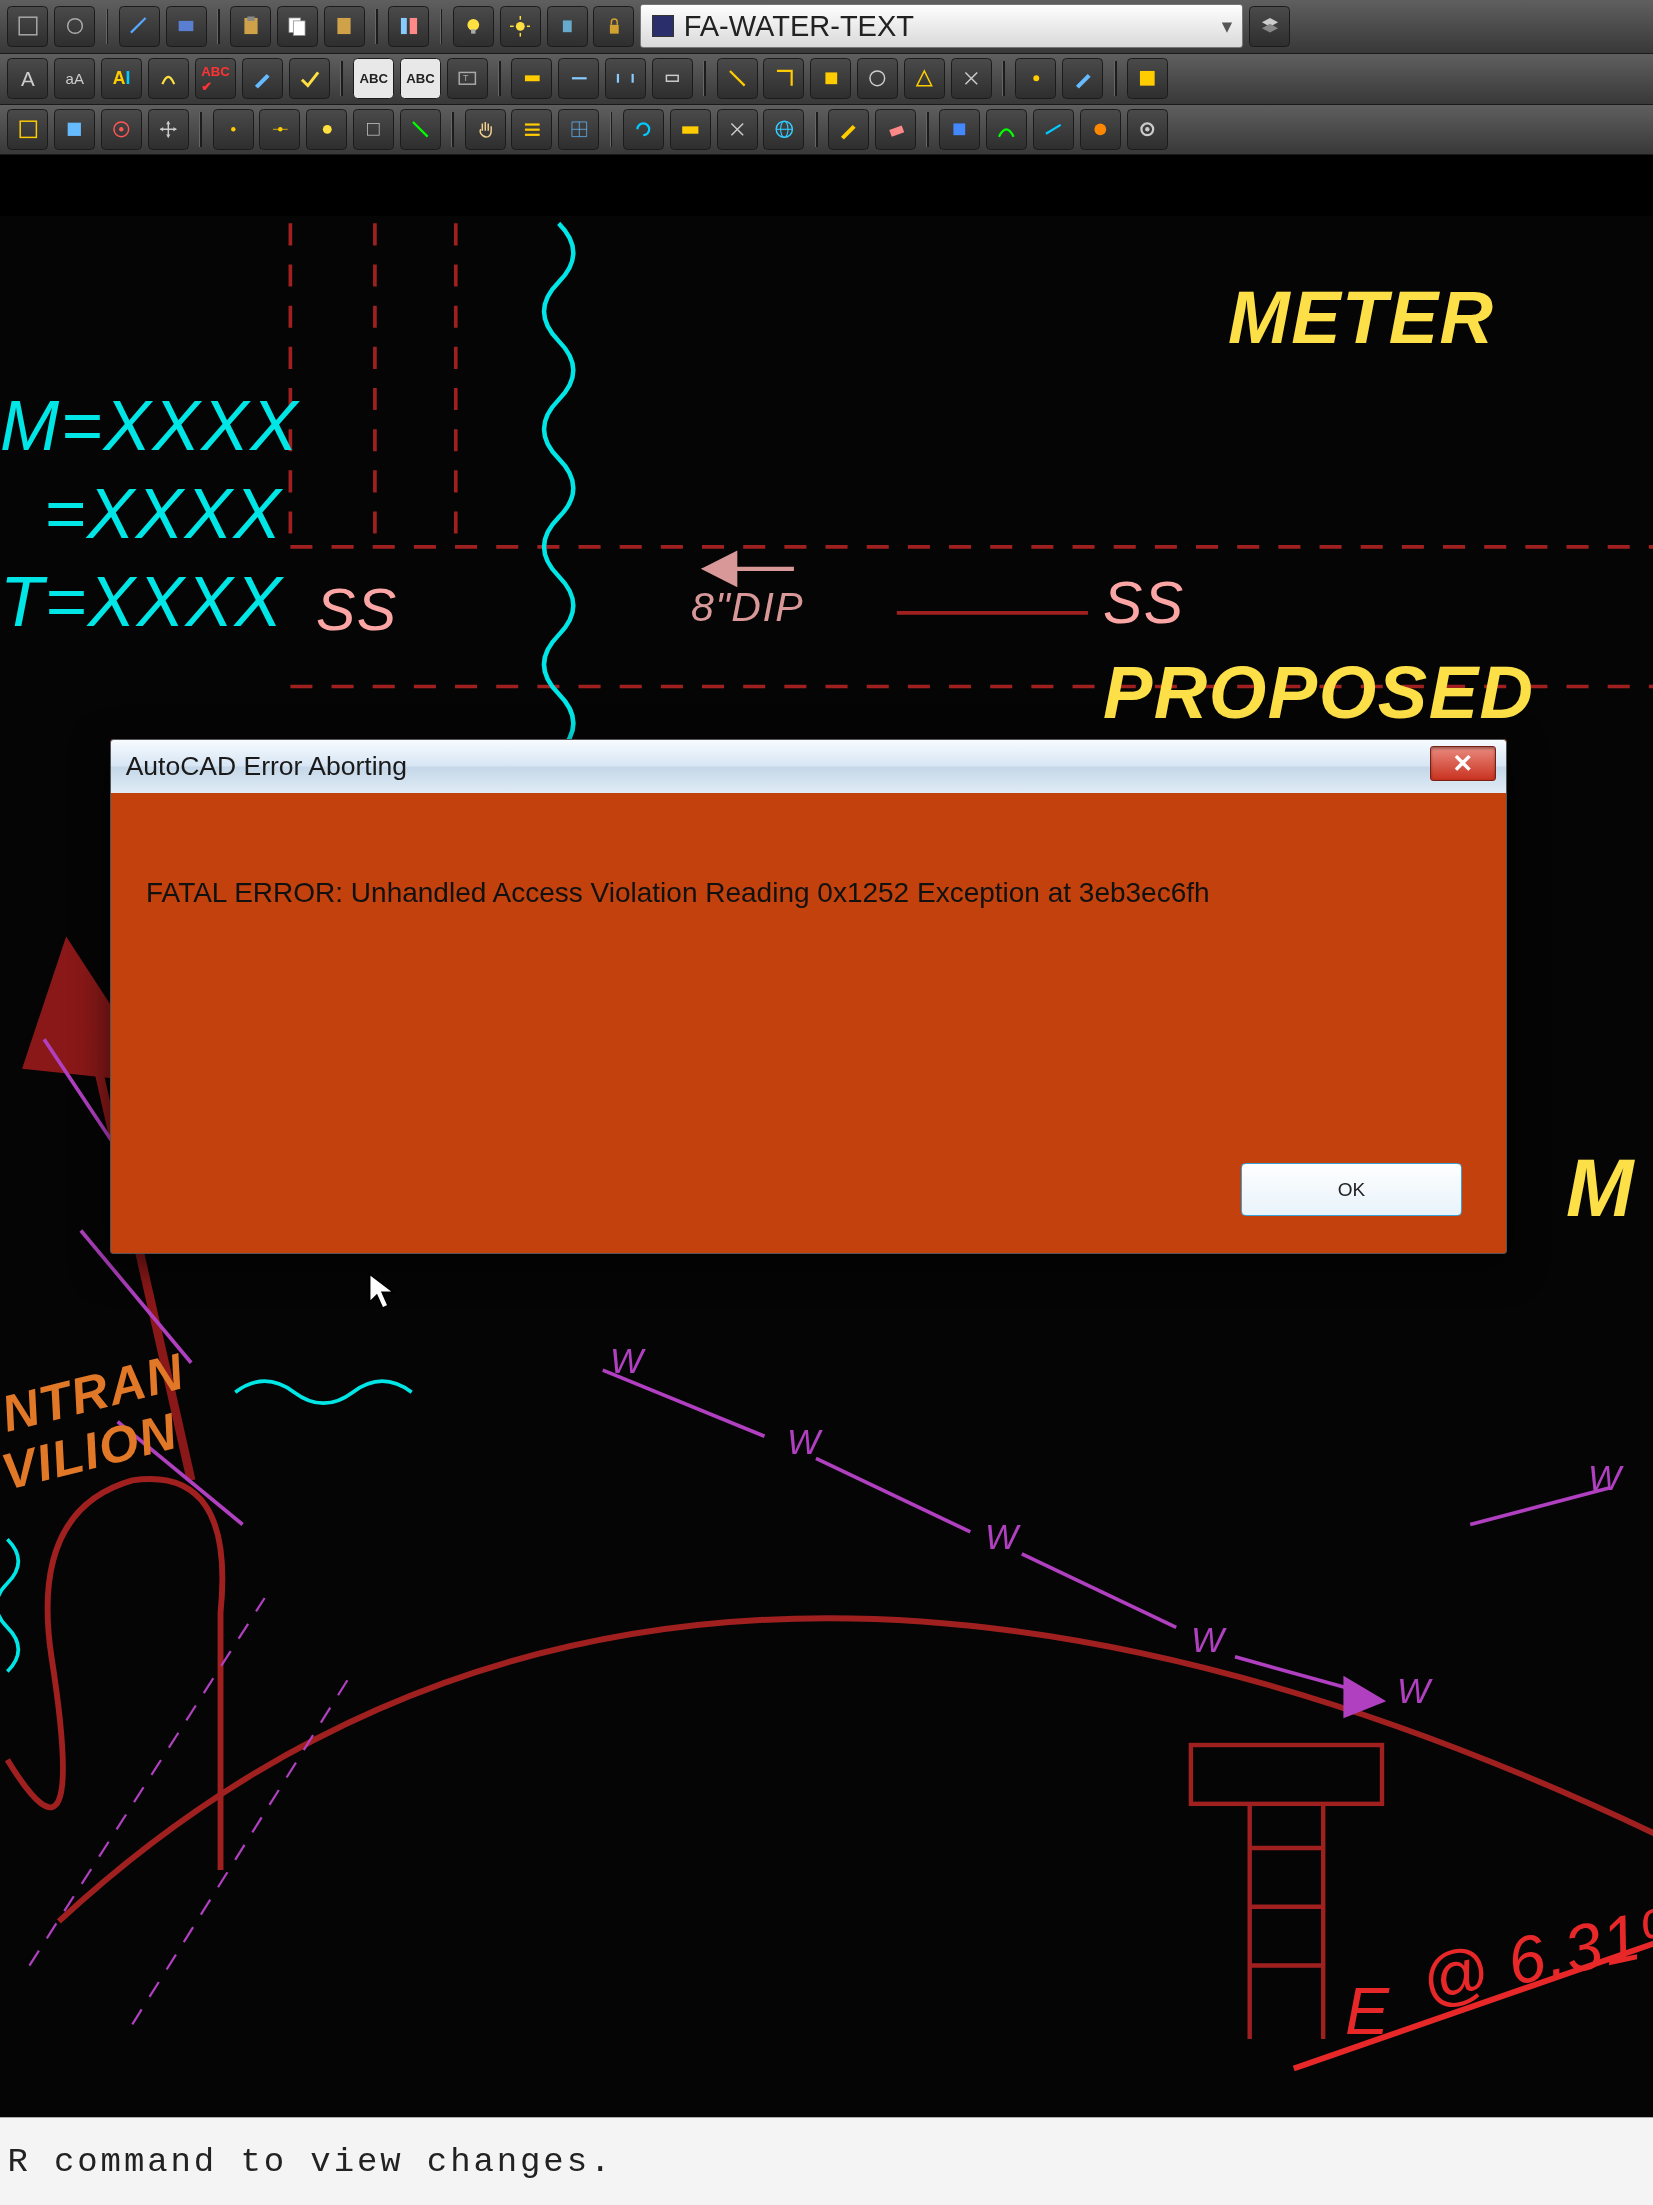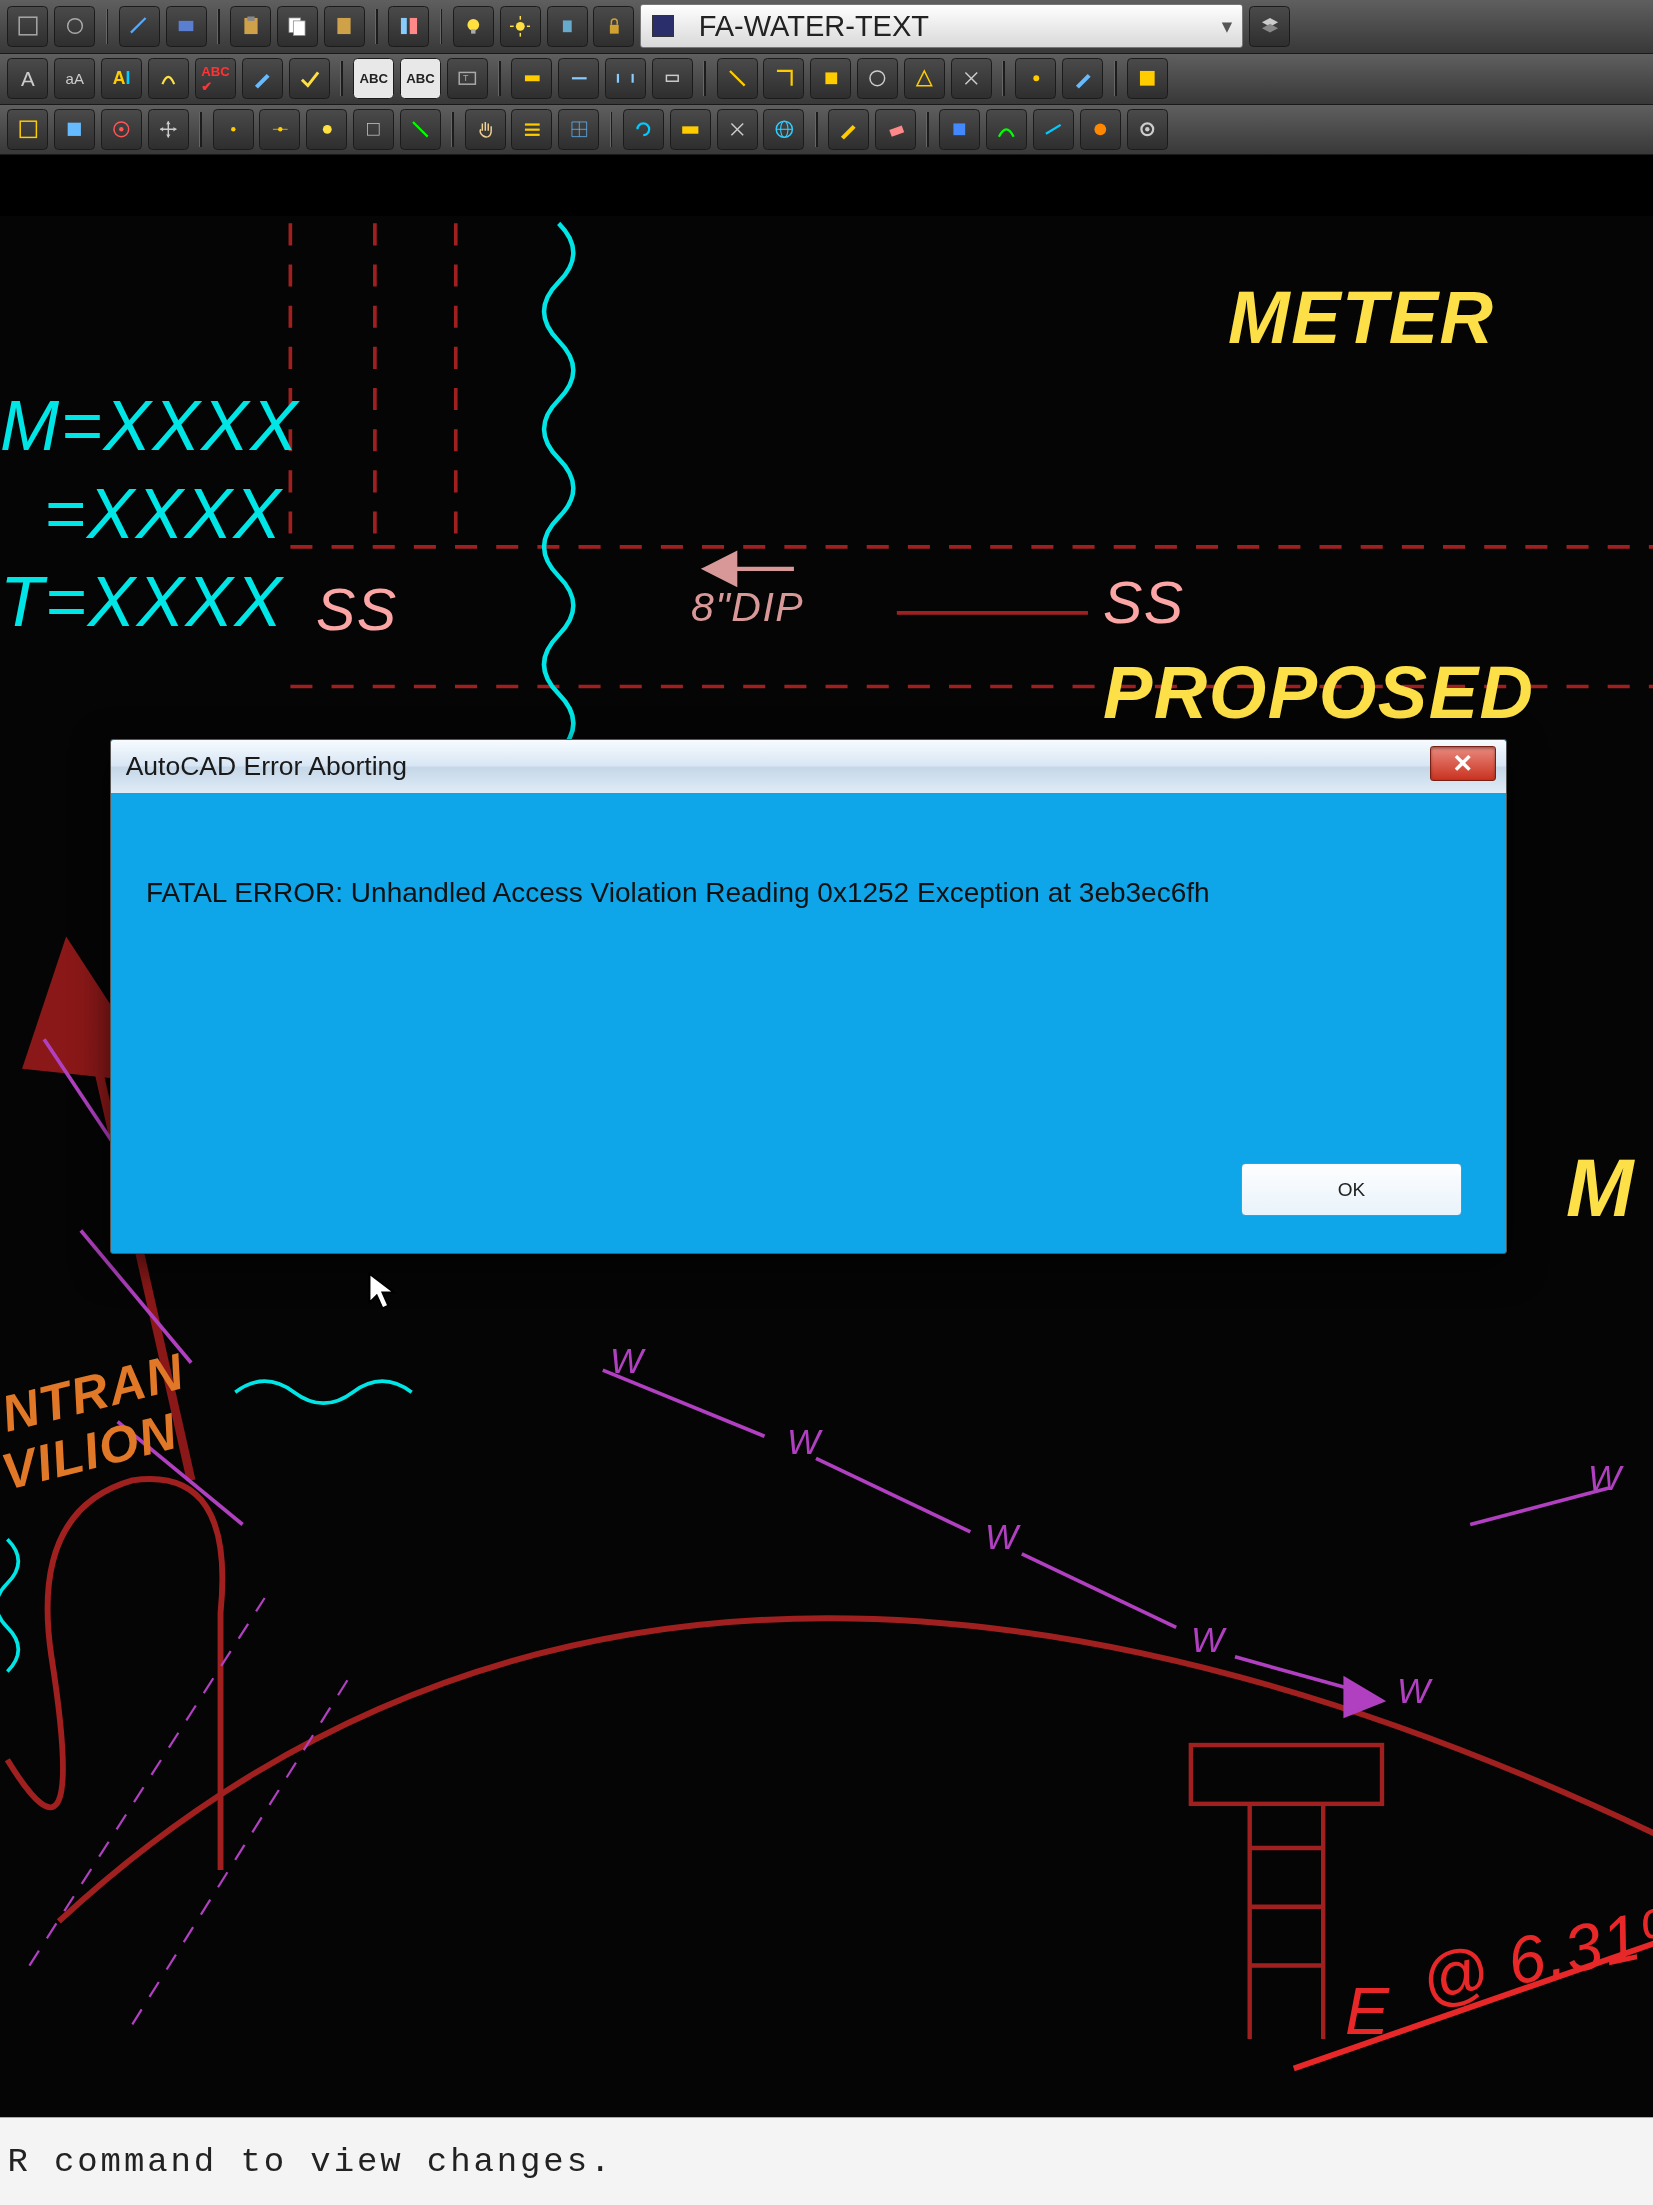--- a/index.html
+++ b/index.html
@@ -4,41 +4,41 @@
 <style>
   * { box-sizing: border-box; margin: 0; padding: 0; }
   html, body { width: 1654px; height: 2205px; overflow: hidden; font-family: "Segoe UI", Tahoma, sans-serif; }
   body { background: #000; position: relative; }
 
   
   .toolbar { display: flex; align-items: center; gap: 5.9px; padding: 4.4px 7.4px; background: linear-gradient(#5f5f5f,#383838); border-bottom: 1.5px solid #1a1a1a; }
   .tb-btn { width: 41px; height: 41px; background: linear-gradient(#4a4a4a,#2e2e2e); border: 0.7px solid #1b1b1b; border-radius: 4.4px; display:flex; align-items:center; justify-content:center; font-size:19px; color:#ddd; }
   .tb-btn svg { display:block; }
   .tb-sep { width: 2.9px; height: 35px; background:#1c1c1c; border-left:0.7px solid #666; margin:0 4.4px; }
-  .layer-combo { flex: 0 0 603px; height: 44px; background: linear-gradient(#fefefe,#d9d9d9); border:0.7px solid #777; border-radius:2.9px; display:flex; align-items:center; gap:25px; padding:0 10.3px; font-size:29px; color:#222; }
+  .layer-combo { flex: 0 0 603px; height: 44px; background: linear-gradient(#fefefe,#d9d9d9); border:0.7px solid #777; border-radius:2.9px; display:flex; align-items:center; gap:10px; padding:0 10.3px; font-size:29px; color:#222; }
   .layer-combo .swatch { width:22px; height:22px; background:#2a2f6b; border:0.7px solid #333; }
   .layer-combo .arrow { margin-left:auto; color:#555; font-size:20.6px; }
 
   
   .canvas { position:absolute; left:0; top:216px; right:0; height:1901px; background:#050505; overflow:hidden; }
   .canvas svg { position:absolute; inset:0; width:100%; height:100%; }
 
   
   .cad-text { position:absolute; font-family: "Arial Narrow","Segoe UI",sans-serif; font-style:italic; white-space:nowrap; letter-spacing:1.5px; }
   .c-cyan   { color:#00e6e6; }
   .c-red    { color:#fca5a5; }
   .c-orange { color:#e07828; }
   .c-blue   { color:#fde047; }
   .c-purple { color:#b040c0; }
   .c-pink   { color:#d89898; }
   .c-redb   { color:#e82828; }
 
   
   .dialog { position:absolute; left:110px; top:739px; width:1397px; height:515px;
-            background:#0ea5e9; border:0.7px solid #555; border-radius:2.9px;
+            background:#c2410c; border:0.7px solid #555; border-radius:2.9px;
             box-shadow: 0 10.3px 37px rgba(0,0,0,.6); }
   .dlg-title { height:53px; border-radius:2.9px 2.9px 0 0; display:flex; align-items:center;
                padding:0 14.7px; font-size:26.5px; color:#1a1a1a;
                background:linear-gradient(#f7fbff,#d8e6f4 48%,#c5d7e8 52%,#e0ecf6); }
   .dlg-close { position:absolute; right:10.3px; top:5.9px; width:66px; height:35px;
                background:linear-gradient(#e98a7f,#c9321f); border:0.7px solid #7a1f14;
                border-radius:2.9px; display:flex; align-items:center; justify-content:center;
                color:#fff; font-size:25px; font-weight:bold; box-shadow:0 1.5px 2.9px rgba(0,0,0,.4) inset, 0 0.7px 0 #fff3; }
   .dlg-body { padding:81px 35px 0; font-size:28px; line-height:1.35; color:#111; font-family:"Segoe UI",sans-serif; }
   .dlg-btns { position:absolute; right:44px; bottom:37px; }

